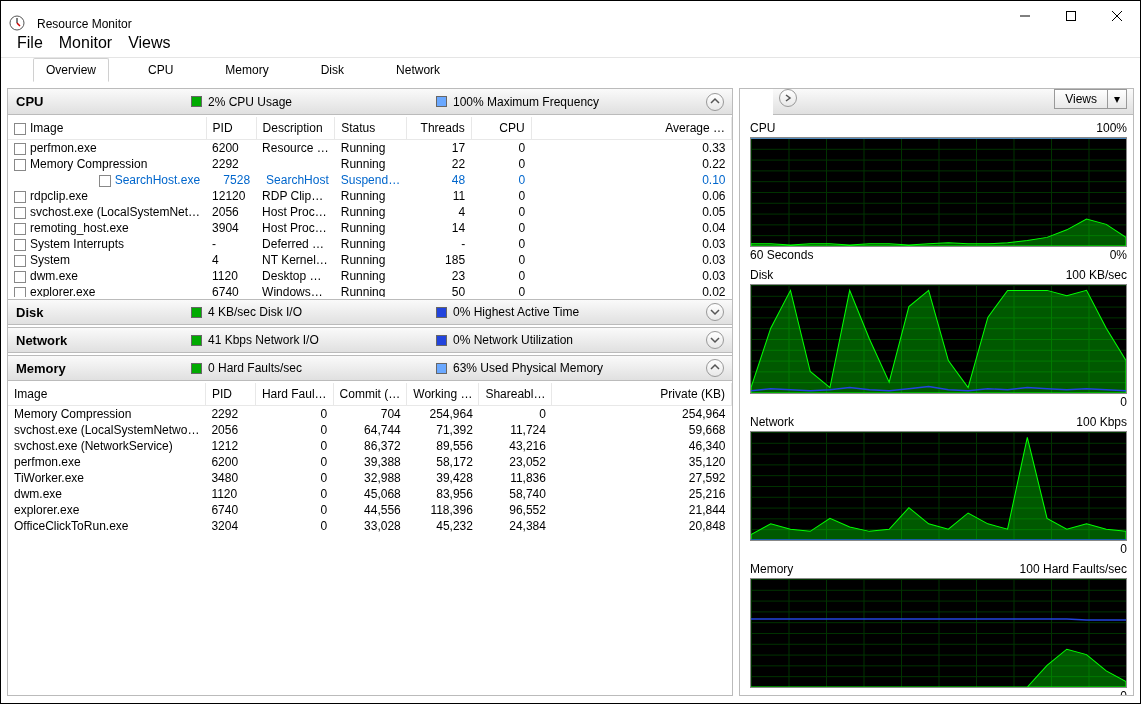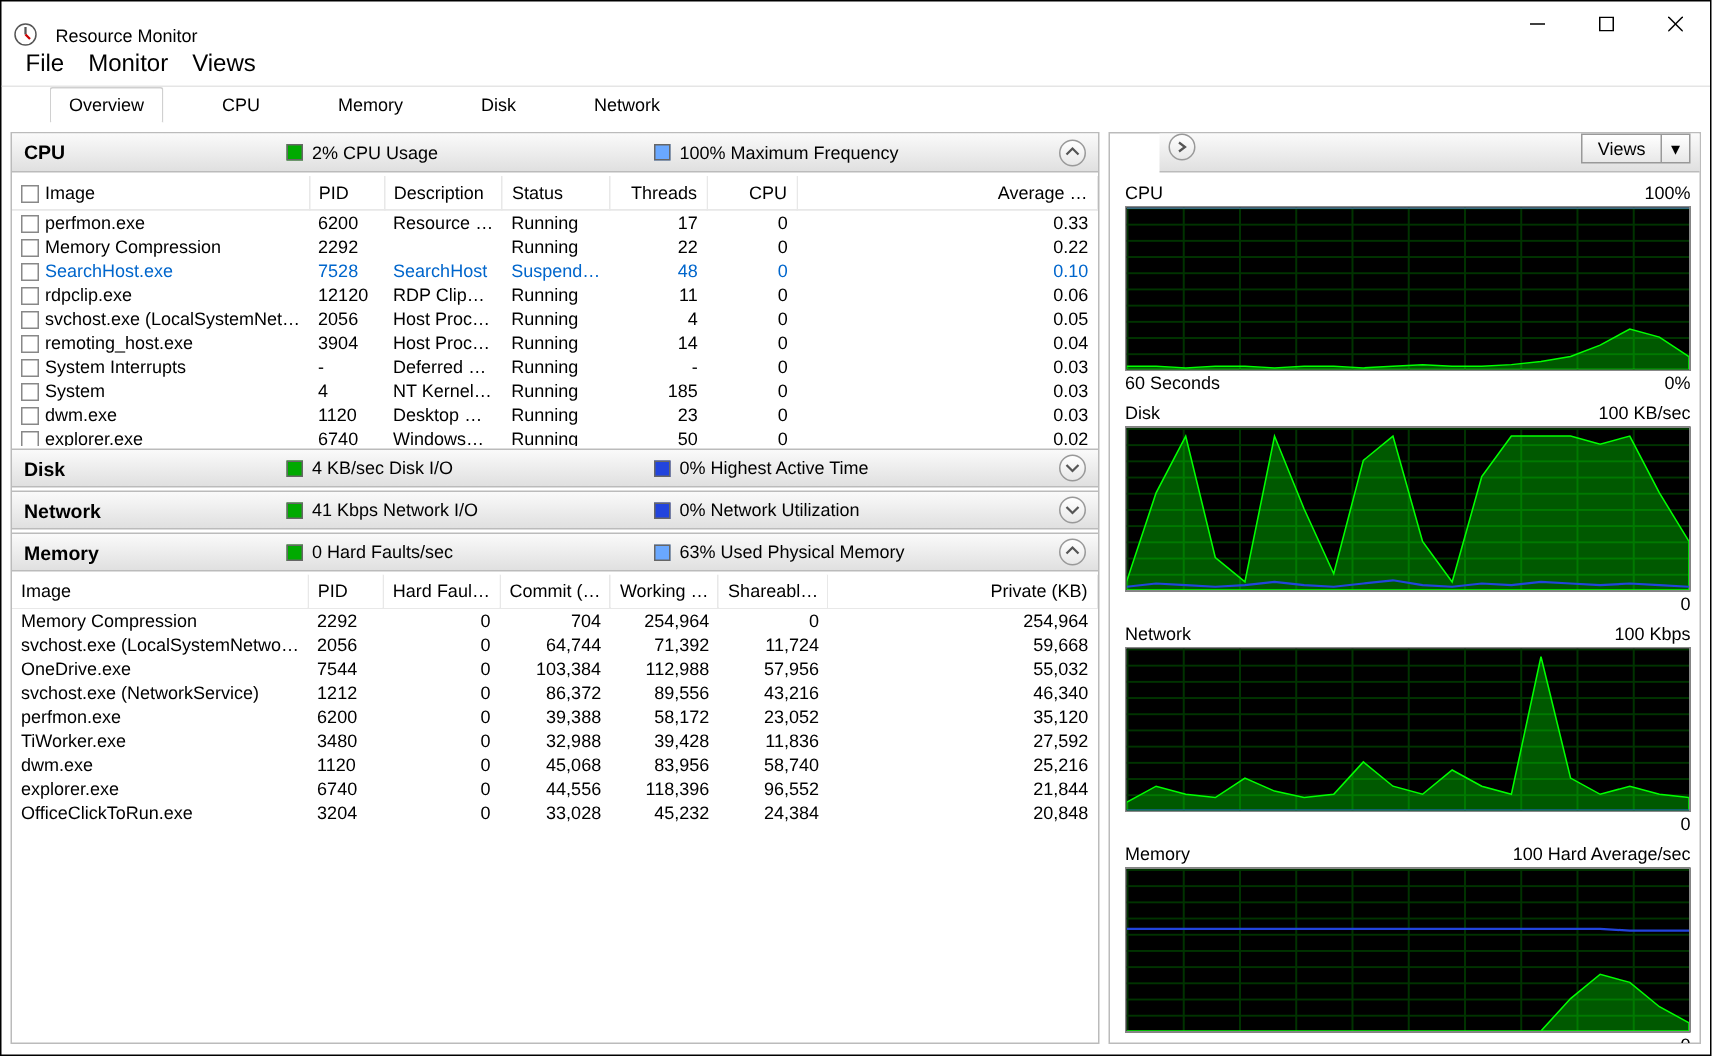--- a/index.html
+++ b/index.html
@@ -25,21 +25,21 @@
 .expand-btn { margin-left: auto; width: 18px; height: 18px; border: 1px solid #999; border-radius: 50%; display: flex; align-items: center; justify-content: center; background: linear-gradient(#fff, #e8e8e8); }
 .table-wrap { overflow-y: scroll; flex: 1; min-height: 0; }
 .table-wrap.fixed180 { height: 180px; flex: none; }
 .table-wrap.fixed178 { height: 178px; flex: none; }
 table { width: 100%; border-collapse: collapse; }
 th { text-align: left; font-weight: normal; padding: 4px 6px; border-right: 1px solid #e8e8e8; border-bottom: 1px solid #e8e8e8; background: #fff; font-size: 12px; white-space: nowrap; overflow: hidden; text-overflow: ellipsis; position: sticky; top: 0; margin-left: 10px; }
 th.num { text-align: right; }
 td { padding: 1px 6px; font-size: 12px; white-space: nowrap; overflow: hidden; text-overflow: ellipsis; }
 td.num { text-align: right; }
 .chk { display: inline-block; width: 12px; height: 12px; border: 1px solid #888; background: #fff; vertical-align: middle; margin-right: 4px; }
-tr.suspended td { color: #0066cc; }
+tr.suspended td { color: #0066cc; text-align: right; }
 .collapsed-section { border-top: 1px solid #bbb; }
 .right-header { height: 26px; background: linear-gradient(#fafafa, #e0e0e0); border-bottom: 1px solid #bbb; display: flex; align-items: flex-start; padding: 0 6px; gap: 6px; margin-left: 33px; }
 .views-btn { margin-left: auto; display: flex; align-items: center; border: 1px solid #999; background: linear-gradient(#fff,#e8e8e8); }
 .views-btn-label { padding: 2px 10px; }
 .views-btn-arrow { border-left: 1px solid #999; padding: 2px 6px; }
 .charts { flex: 1; padding: 6px 6px 6px 10px; overflow-y: auto; }
 .chart-block { margin-bottom: 6px; }
 .chart-titlebar { display: flex; justify-content: space-between; font-size: 12px; padding-bottom: 2px; }
 .chart-canvas { height: 110px; background: #000; border: 1px solid #888; position: relative; overflow: hidden; }
 .chart-footer { display: flex; justify-content: space-between; font-size: 12px; padding-top: 1px; }
@@ -298,29 +298,20 @@
             <tr>
               <td>svchost.exe (LocalSystemNetwo…</td>
               <td>2056</td>
               <td class="num">0</td>
               <td class="num">64,744</td>
               <td class="num">71,392</td>
               <td class="num">11,724</td>
               <td class="num">59,668</td>
             </tr>
             <tr>
-              <td>OneDrive.exe</td>
-              <td>7544</td>
-              <td class="num">0</td>
-              <td class="num">103,384</td>
-              <td class="num">112,988</td>
-              <td class="num">57,956</td>
-              <td class="num">55,032</td>
-            </tr>
-            <tr>
               <td>svchost.exe (NetworkService)</td>
               <td>1212</td>
               <td class="num">0</td>
               <td class="num">86,372</td>
               <td class="num">89,556</td>
               <td class="num">43,216</td>
               <td class="num">46,340</td>
             </tr>
             <tr>
               <td>perfmon.exe</td>
@@ -430,21 +421,21 @@
             </svg>
           </div>
         <div class="chart-footer">
             <span></span>
             <span>0</span>
           </div>
       </div>
       <div class="chart-block">
         <div class="chart-titlebar">
             <span>Memory</span>
-            <span>100 Hard Average/sec</span>
+            <span>100 Hard Faults/sec</span>
           </div>
         <div class="chart-canvas grid-lines" id="chart-memory">
             <svg class="chart-svg" viewBox="0 0 360 110" preserveAspectRatio="none">
               <path d="M 0 40.7 L 18.94736842105263 40.7 L 37.89473684210526 40.7 L 56.84210526315789 40.7 L 75.78947368421052 40.7 L 94.73684210526315 40.7 L 113.68421052631578 40.7 L 132.6315789473684 40.7 L 151.57894736842104 40.7 L 170.52631578947367 40.7 L 189.4736842105263 40.7 L 208.42105263157896 40.7 L 227.36842105263156 40.7 L 246.31578947368422 40.7 L 265.2631578947368 40.7 L 284.2105263157895 40.7 L 303.1578947368421 40.7 L 322.10526315789474 41.8 L 341.05263157894734 41.8 L 360 41.8 " fill="none" stroke="#2244dd" stroke-width="1.5"></path>
               <path d="M 0 110 L 0 110 L 18.94736842105263 110 L 37.89473684210526 110 L 56.84210526315789 110 L 75.78947368421052 110 L 94.73684210526315 110 L 113.68421052631578 110 L 132.6315789473684 110 L 151.57894736842104 110 L 170.52631578947367 110 L 189.4736842105263 110 L 208.42105263157896 110 L 227.36842105263156 110 L 246.31578947368422 110 L 265.2631578947368 110 L 284.2105263157895 88 L 303.1578947368421 71.5 L 322.10526315789474 77 L 341.05263157894734 93.5 L 360 104.5 L 360 110 Z" fill="rgba(0,255,0,0.35)" stroke="#00ff00" stroke-width="1"></path>
             </svg>
           </div>
         <div class="chart-footer">
             <span></span>
             <span>0</span>

